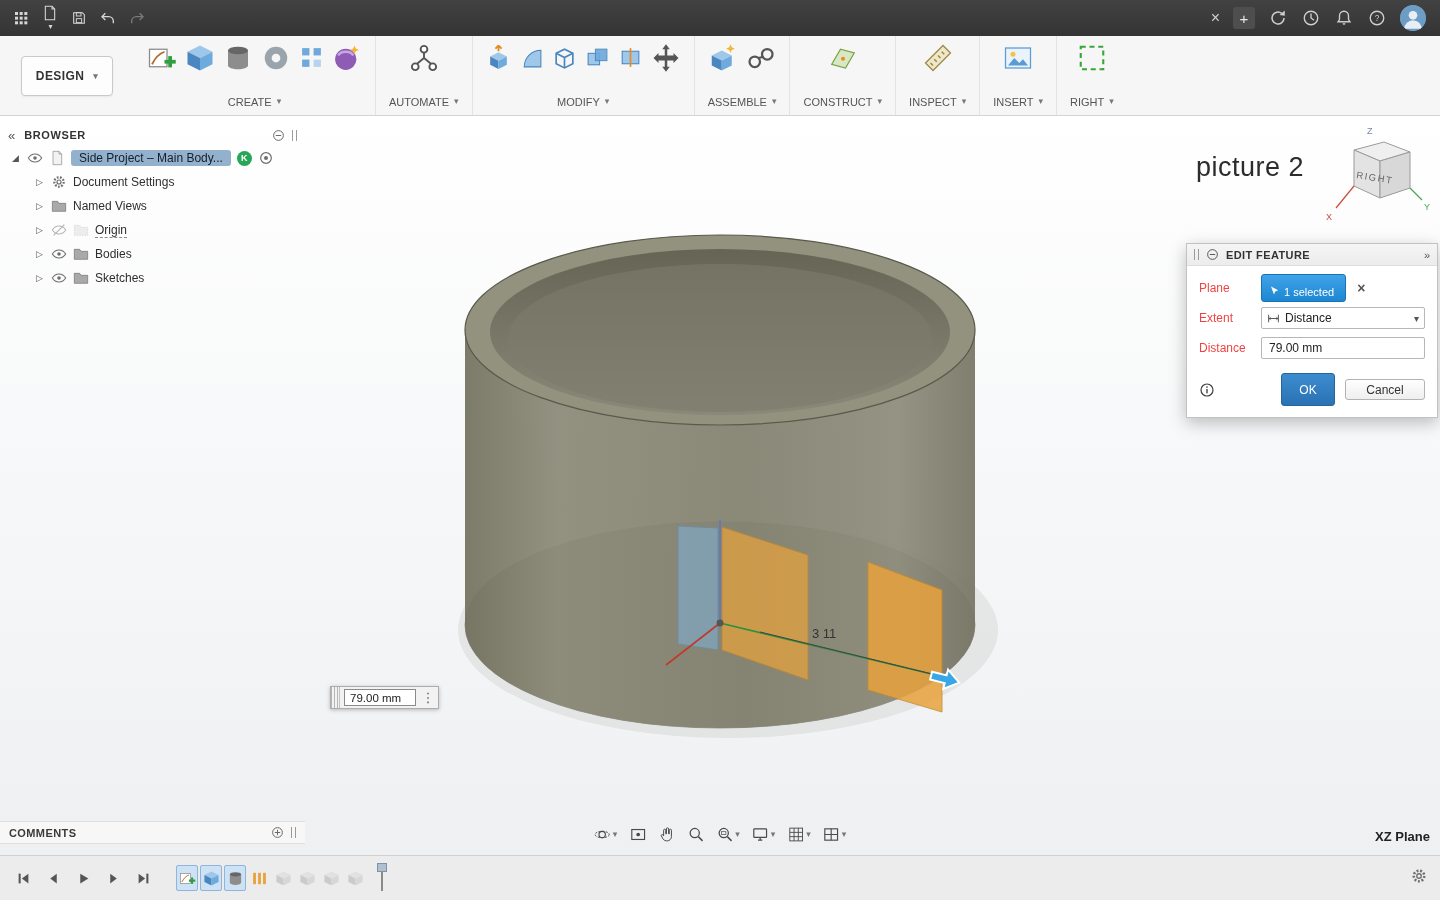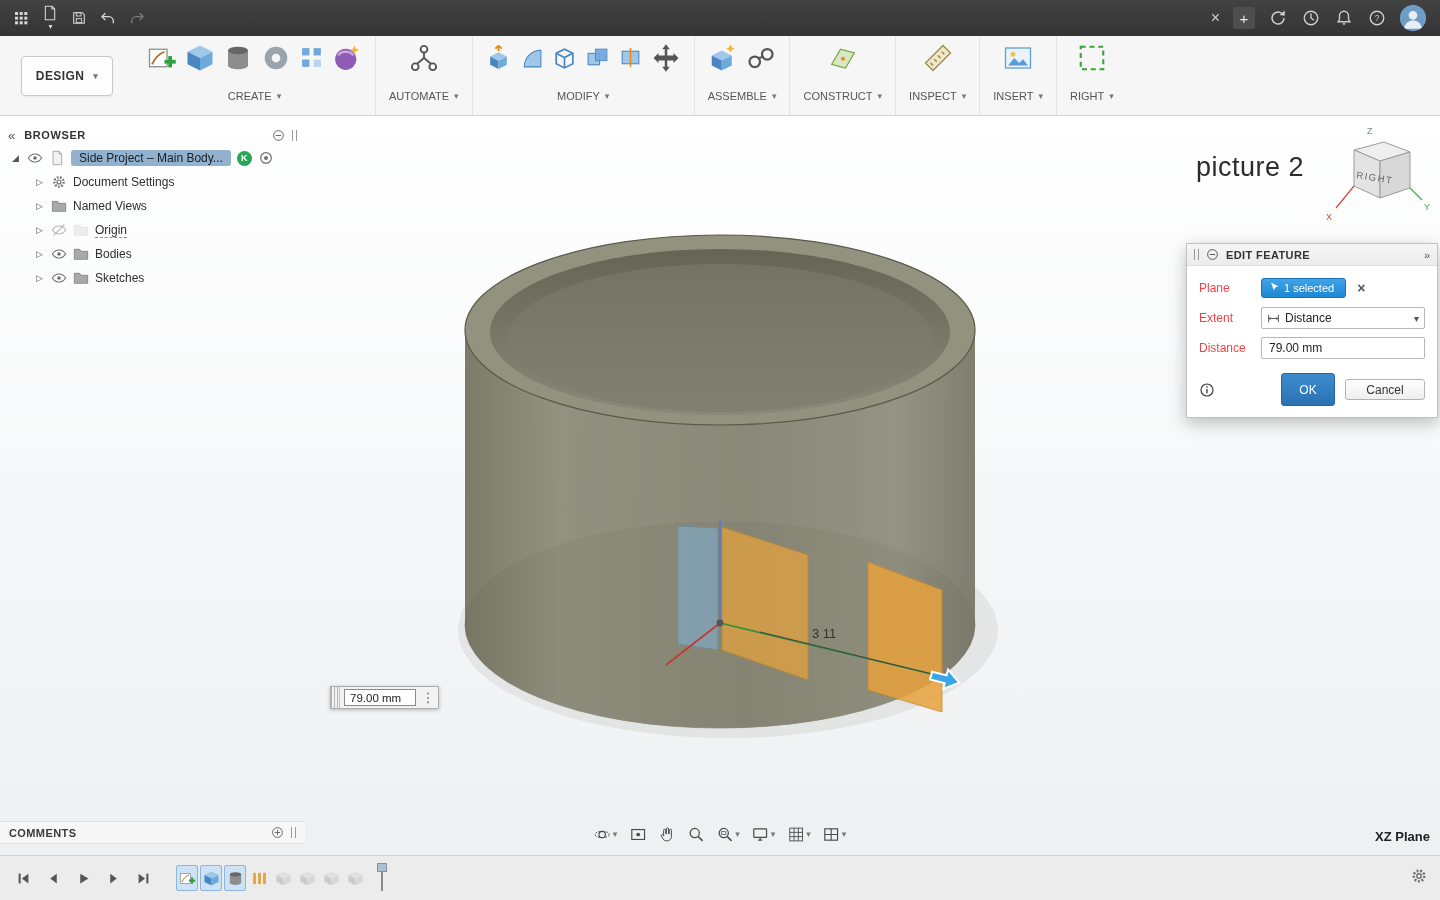--- a/index.html
+++ b/index.html
@@ -29,21 +29,21 @@
   .ribbon-main{flex:1;display:flex;flex-direction:column}
   .tabs{height:28px;display:flex;align-items:stretch;gap:40px;padding-left:16px;font-size:11px;font-weight:bold;color:#474747;letter-spacing:.4px}
   .tab{display:flex;align-items:center;border-bottom:3px solid transparent;padding-top:2px}
   .tab.active{color:#0696d7;border-bottom-color:#0696d7}
   .tools{flex:1;display:flex}
   .tgroup{display:flex;flex-direction:column;align-items:center;justify-content:flex-start;padding:3px 13px 0;border-right:1px solid #e3e3e3}
   .ticons{display:flex;align-items:center;gap:8px;height:37px}
   .ticon{display:grid;place-items:center;border-radius:3px}
   .ticon svg{width:30px;height:30px}
   .ticon.small svg{width:25px;height:25px}
-  .tlabel{margin-top:14px;font-size:11px;color:#555;display:flex;align-items:center;gap:5px}
+  .tlabel{margin-top:20px;font-size:11px;color:#555;display:flex;gap:5px}
   .caret{font-size:9px;color:#777}
 
   
   .workspace{position:relative;height:739px;background:linear-gradient(#ffffff,#eef0f2)}
   .canvas-svg{position:absolute;inset:0}
 
   
   .browser{position:absolute;left:0;top:8px;width:305px;z-index:5}
   .b-header{display:flex;align-items:center;height:22px;padding:0 8px;gap:9px}
   .b-collapse{color:#555;font-size:13px}
@@ -72,21 +72,21 @@
 
   
   .dialog{position:absolute;left:1186px;top:127px;width:252px;background:#fff;border:1px solid #c2c2c2;box-shadow:0 5px 16px rgba(0,0,0,.25);font-size:12px;z-index:10}
   .d-header{height:22px;background:linear-gradient(#f5f5f5,#ececec);border-bottom:1px solid #ddd;display:flex;align-items:center;gap:7px;padding:0 7px}
   .d-header svg{width:13px;height:13px;color:#555}
   .d-title{font-size:11px;font-weight:bold;color:#333;letter-spacing:.4px}
   .d-expand{margin-left:auto;color:#555;font-size:11px}
   .d-body{padding:7px 12px 2px}
   .d-row{display:flex;align-items:center;height:30px}
   .d-label{flex:0 0 62px;color:#ef4444}
-  .chip{display:inline-flex;align-items:center;gap:5px;background:linear-gradient(#41a3e8,#1c87d2);color:#fff;border-radius:3px;padding:3px 11px 3px 7px;font-size:11px;border:1px solid #1673b8}
+  .chip{display:inline-flex;align-items:center;gap:5px;background:linear-gradient(#41a3e8,#1c87d2);color:#fff;border-radius:3px;padding:11px 11px 3px 7px;font-size:11px;border:1px solid #1673b8}
   .chip svg{width:10px;height:12px}
   .chip-close{margin-left:11px;color:#555;font-size:14px;font-weight:bold}
   .select{flex:1;height:22px;border:1px solid #b7b7b7;border-radius:2px;background:#fff;display:flex;align-items:center;gap:5px;padding:0 5px;color:#222}
   .select svg{width:13px;height:13px;color:#555}
   .select .caret{margin-left:auto;color:#555;font-size:10px}
   .input{flex:1;height:22px;border:1px solid #b7b7b7;border-radius:2px;display:flex;align-items:center;padding:0 7px;color:#222;background:#fff}
   .d-footer{display:flex;align-items:center;padding:8px 12px 11px;gap:10px}
   .info-ico{width:16px;height:16px;color:#3e3e3e}
   .info-ico svg{width:16px;height:16px}
   .btn-ok{margin-left:auto;width:54px;height:33px;background:linear-gradient(#3c8ccd,#2a72b4);border:1px solid #2566a0;border-radius:3px;color:#fff;font-size:12px;display:grid;place-items:center}

